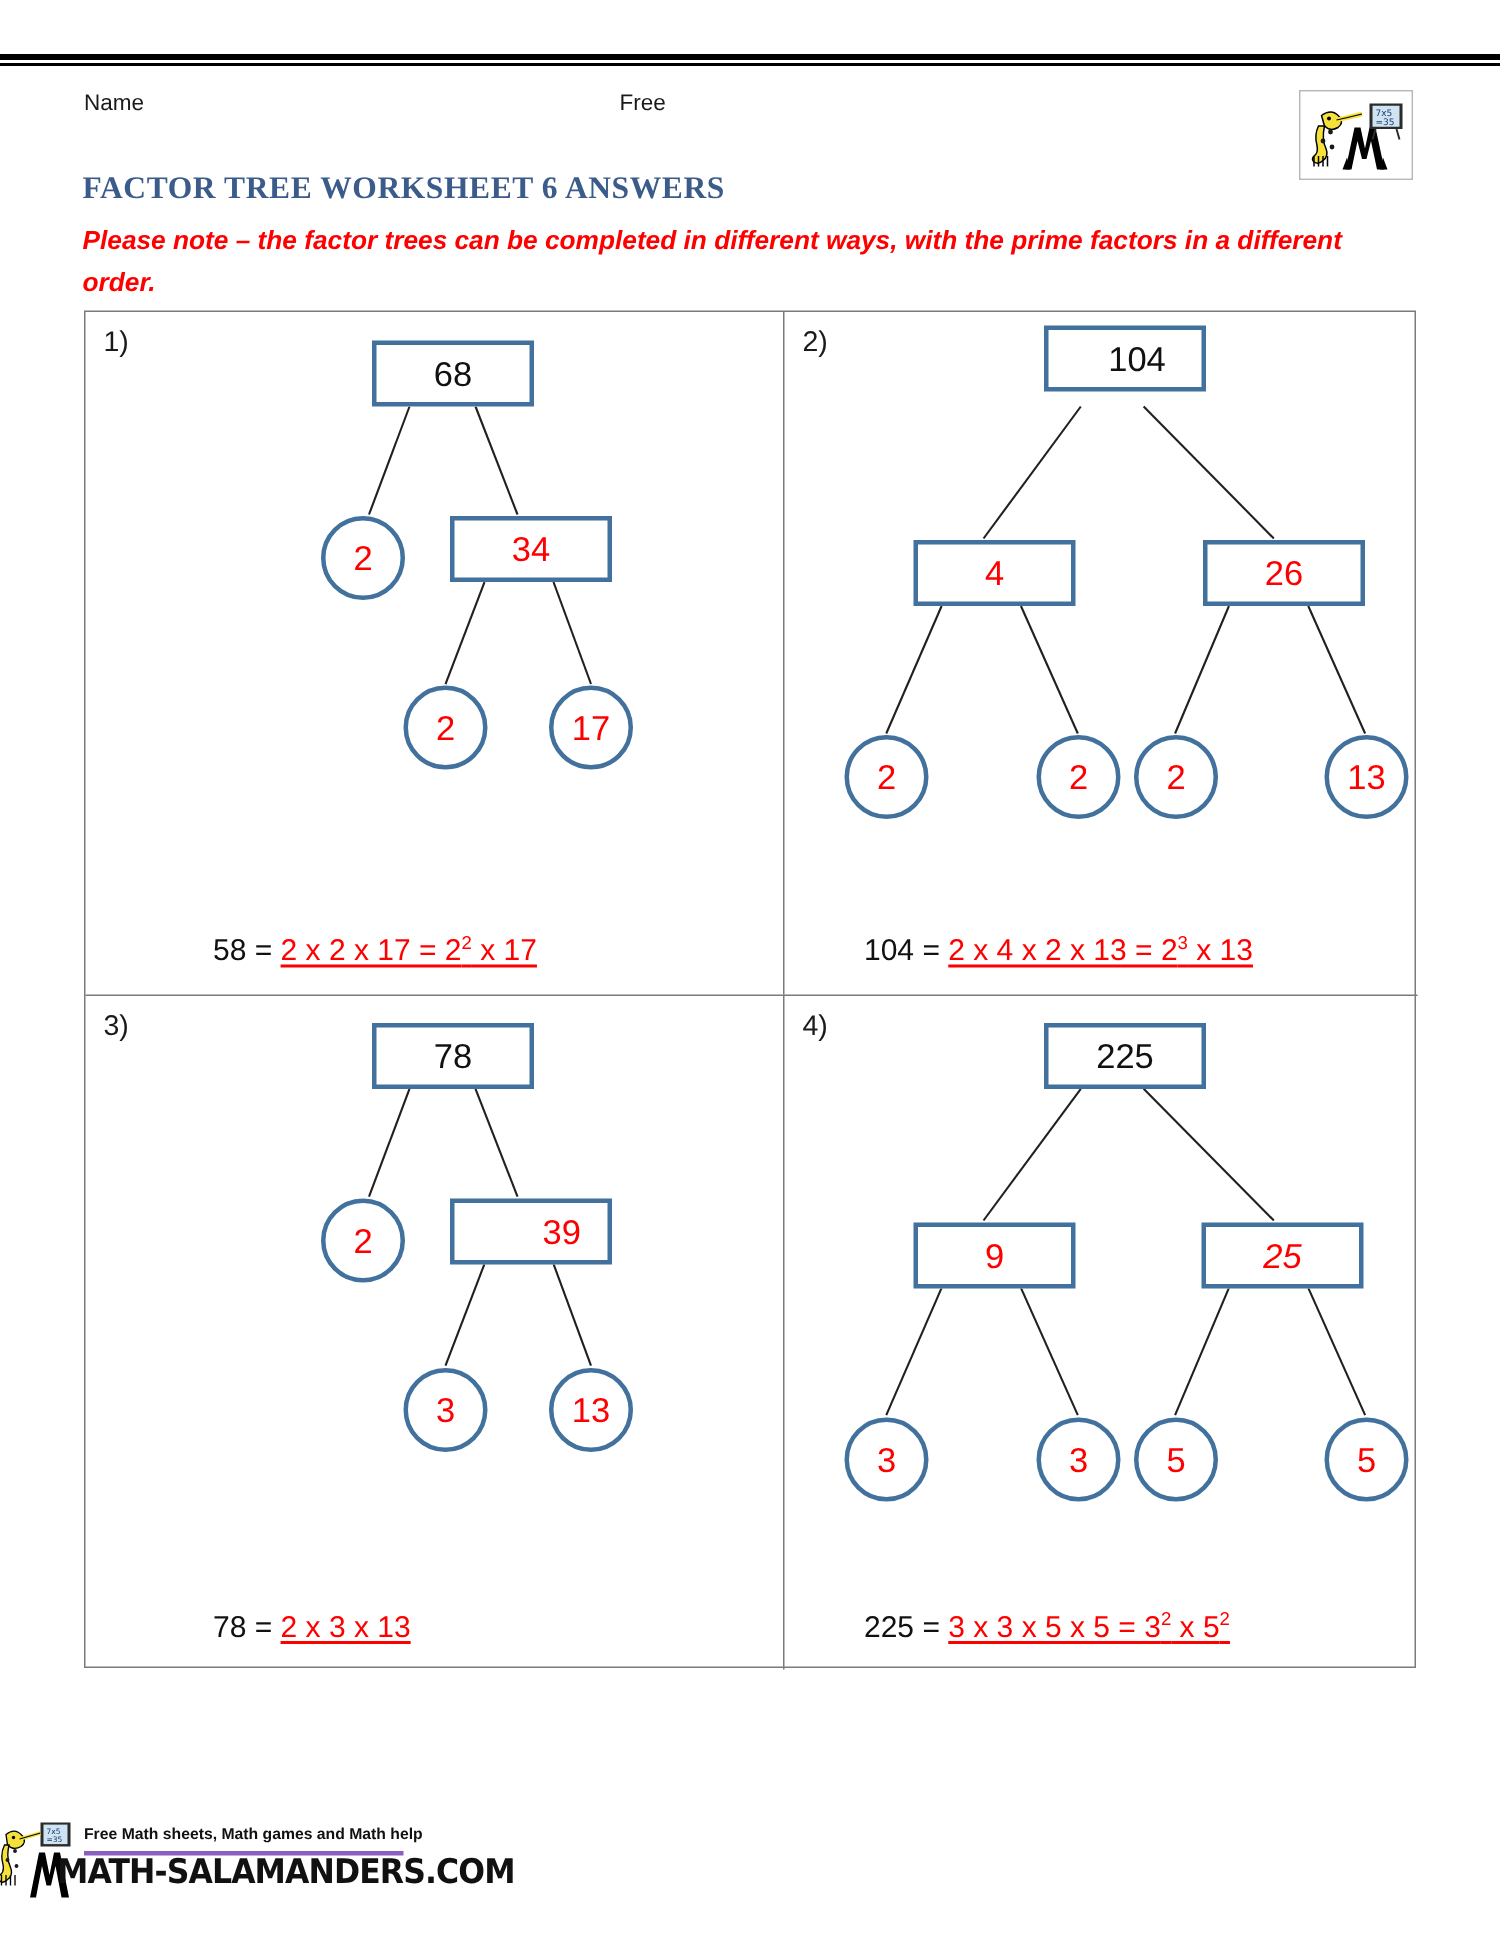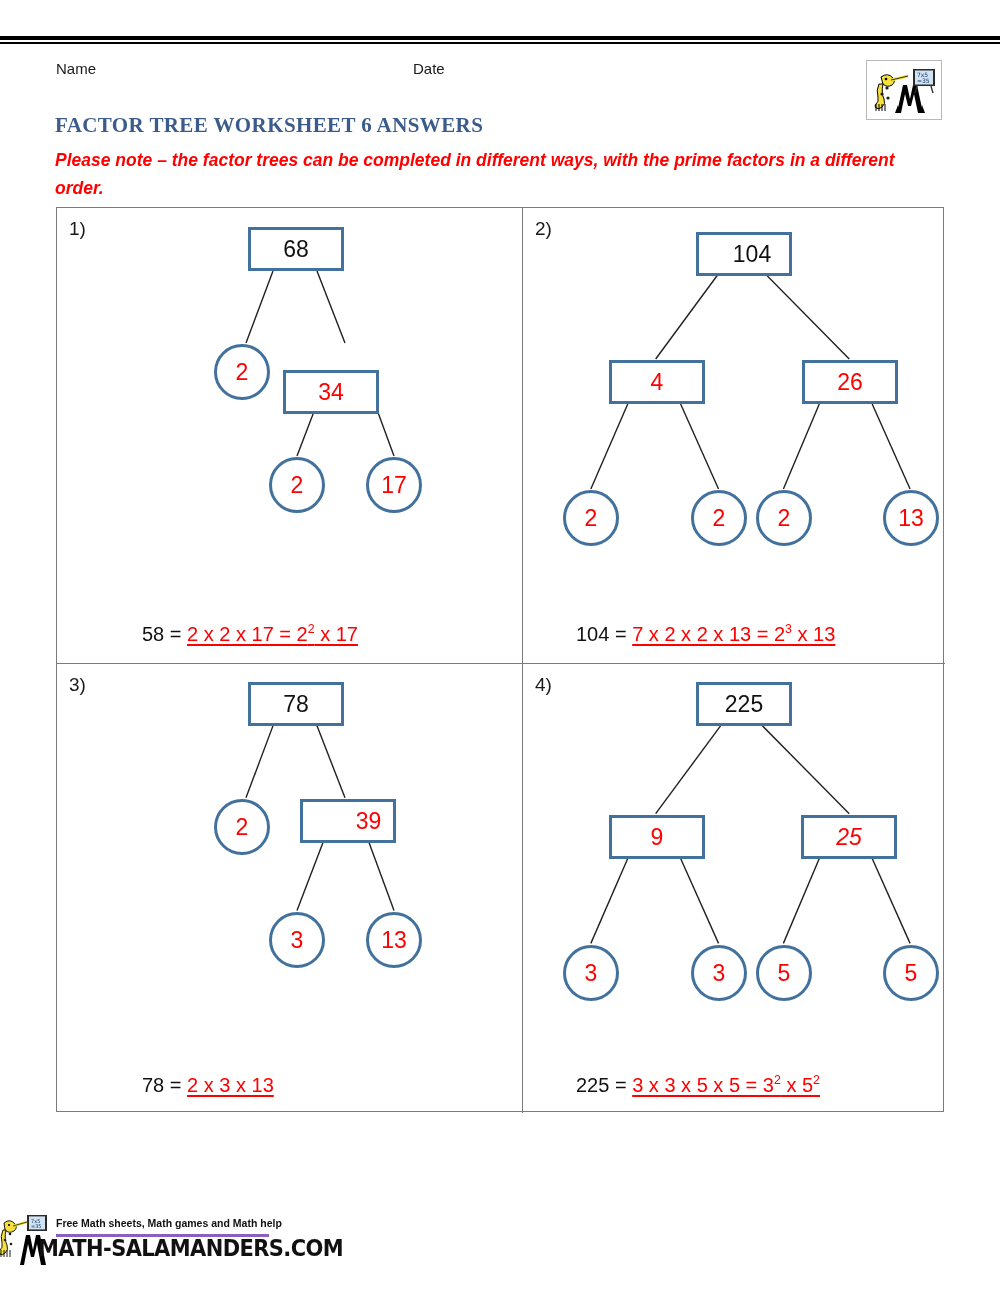--- a/index.html
+++ b/index.html
@@ -119,21 +119,21 @@
     box-sizing: border-box;
     display: flex;
     align-items: center;
     justify-content: center;
     background: #ffffff;
     border: 3px solid #41719c;
     font-size: 23px;
     line-height: 1;
   }
   .node.box {
-    width: 96px; height: 44px; text-align: right;
+    width: 108px; height: 44px; text-align: right;
   }
   .node.circle {
     width: 56px; height: 56px;
     border-radius: 50%;
     border-width: 3px;
   }
   .node.root { color: #111111; }
   .node.answerval { color: #ff0000; }
 
   
@@ -199,21 +199,21 @@
     transform-origin: left top;
   }
 </style>
 </head>
 <body>
 
 <div id="top-rule-thick"></div>
 <div id="top-rule-thin"></div>
 
 <div id="name-label">Name</div>
-<div id="date-label">Date</div>
+<div id="date-label">Free</div>
 <h1 id="page-title">FACTOR TREE WORKSHEET 6 ANSWERS</h1>
 <div id="note">Please note – the factor trees can be completed in different ways, with the prime factors in a different order.</div>
 
 <div id="header-logo">
   <svg viewBox="0 0 74 58" width="74" height="58">
     <rect x="0" y="0" width="74" height="58" fill="#ffffff"></rect>
 
     <g fill="#000000">
       <polygon points="30,52 36,24 40,24 43,38 46,24 50,24 56,52 51,52 47,33 44,45 41,45 38,33 34,52"></polygon>
       <polygon points="28,52 33,52 31,44"></polygon>
@@ -253,51 +253,51 @@
 
     <svg class="tree-svg" viewBox="0 0 465 455" preserveAspectRatio="none">
       <line class="connector" x1="216" y1="63" x2="189" y2="135"></line>
       <line class="connector" x1="260" y1="63" x2="288" y2="135"></line>
       <line class="connector" x1="266" y1="180" x2="240" y2="248"></line>
       <line class="connector" x1="312" y1="180" x2="337" y2="248"></line>
     </svg>
 
     <div class="node box root" style="left:191px; top:19px;">68</div>
     <div class="node circle answerval" style="left:157px; top:136px;">2</div>
-    <div class="node box answerval" style="left:226px; top:136px;margin-top:26px;">34</div>
+    <div class="node box answerval" style="left:243px; top:136px;">34</div>
     <div class="node circle answerval" style="left:212px; top:249px;">2</div>
     <div class="node circle answerval" style="left:309px; top:249px;">17</div>
 
     <div class="answer-line" style="left:85px; top:415px;">
       <span>58 = </span><span class="ans"><span>2 x 2 x 17 = 2</span><sup>2</sup><span> x 17</span></span>
     </div>
   </div>
 
   <div class="grid-cell" id="cell-2">
     <div class="cell-number">2)</div>
 
     <svg class="tree-svg" viewBox="0 0 423 455" preserveAspectRatio="none">
       <line class="connector" x1="198" y1="63" x2="133" y2="151"></line>
       <line class="connector" x1="240" y1="63" x2="327" y2="151"></line>
       <line class="connector" x1="105" y1="196" x2="68" y2="281"></line>
       <line class="connector" x1="158" y1="196" x2="196" y2="281"></line>
       <line class="connector" x1="297" y1="196" x2="261" y2="281"></line>
       <line class="connector" x1="350" y1="196" x2="388" y2="281"></line>
     </svg>
 
-    <div class="node box root" style="left:173px; top:24px;padding-left:16px;">104</div>
+    <div class="node box root" style="left:173px; top:9px;padding-left:16px;">104</div>
     <div class="node box answerval" style="left:86px; top:152px;">4</div>
     <div class="node box answerval" style="left:279px; top:152px;">26</div>
     <div class="node circle answerval" style="left:40px; top:282px;">2</div>
     <div class="node circle answerval" style="left:168px; top:282px;">2</div>
     <div class="node circle answerval" style="left:233px; top:282px;">2</div>
     <div class="node circle answerval" style="left:360px; top:282px;">13</div>
 
     <div class="answer-line" style="left:53px; top:415px;">
-      <span>104 = </span><span class="ans"><span>7 x 2 x 2 x 13 = 2</span><sup>3</sup><span> x 13</span></span>
+      <span>104 = </span><span class="ans"><span>2 x 4 x 2 x 13 = 2</span><sup>3</sup><span> x 13</span></span>
     </div>
   </div>
 
   <div class="grid-cell" id="cell-3">
     <div class="cell-number">3)</div>
 
     <svg class="tree-svg" viewBox="0 0 465 450" preserveAspectRatio="none">
       <line class="connector" x1="216" y1="62" x2="189" y2="134"></line>
       <line class="connector" x1="260" y1="62" x2="288" y2="134"></line>
       <line class="connector" x1="266" y1="179" x2="240" y2="247"></line>

